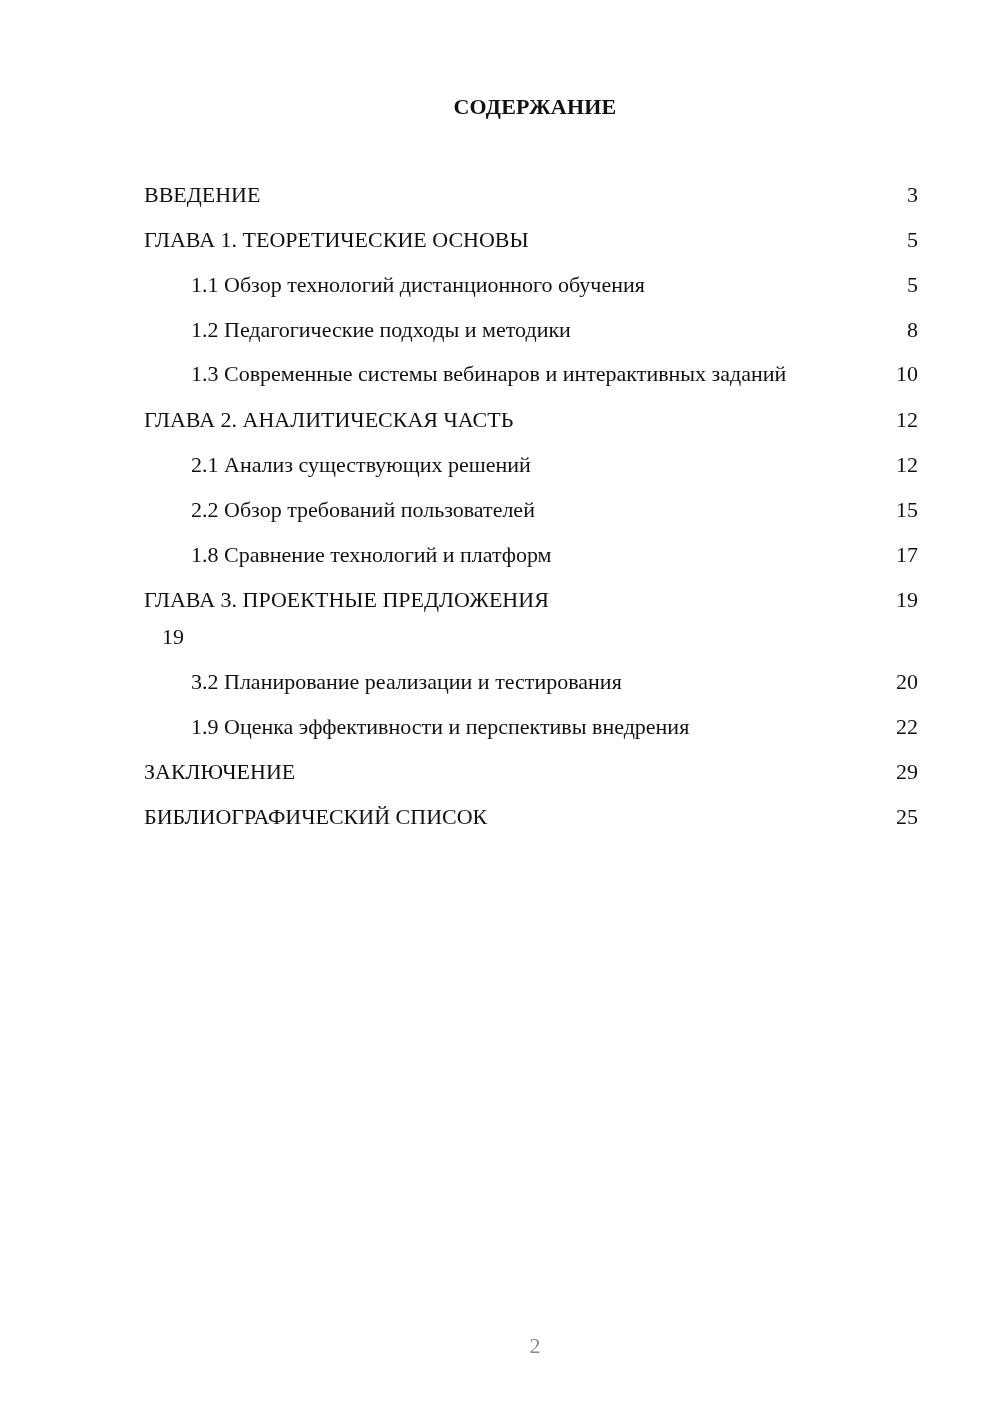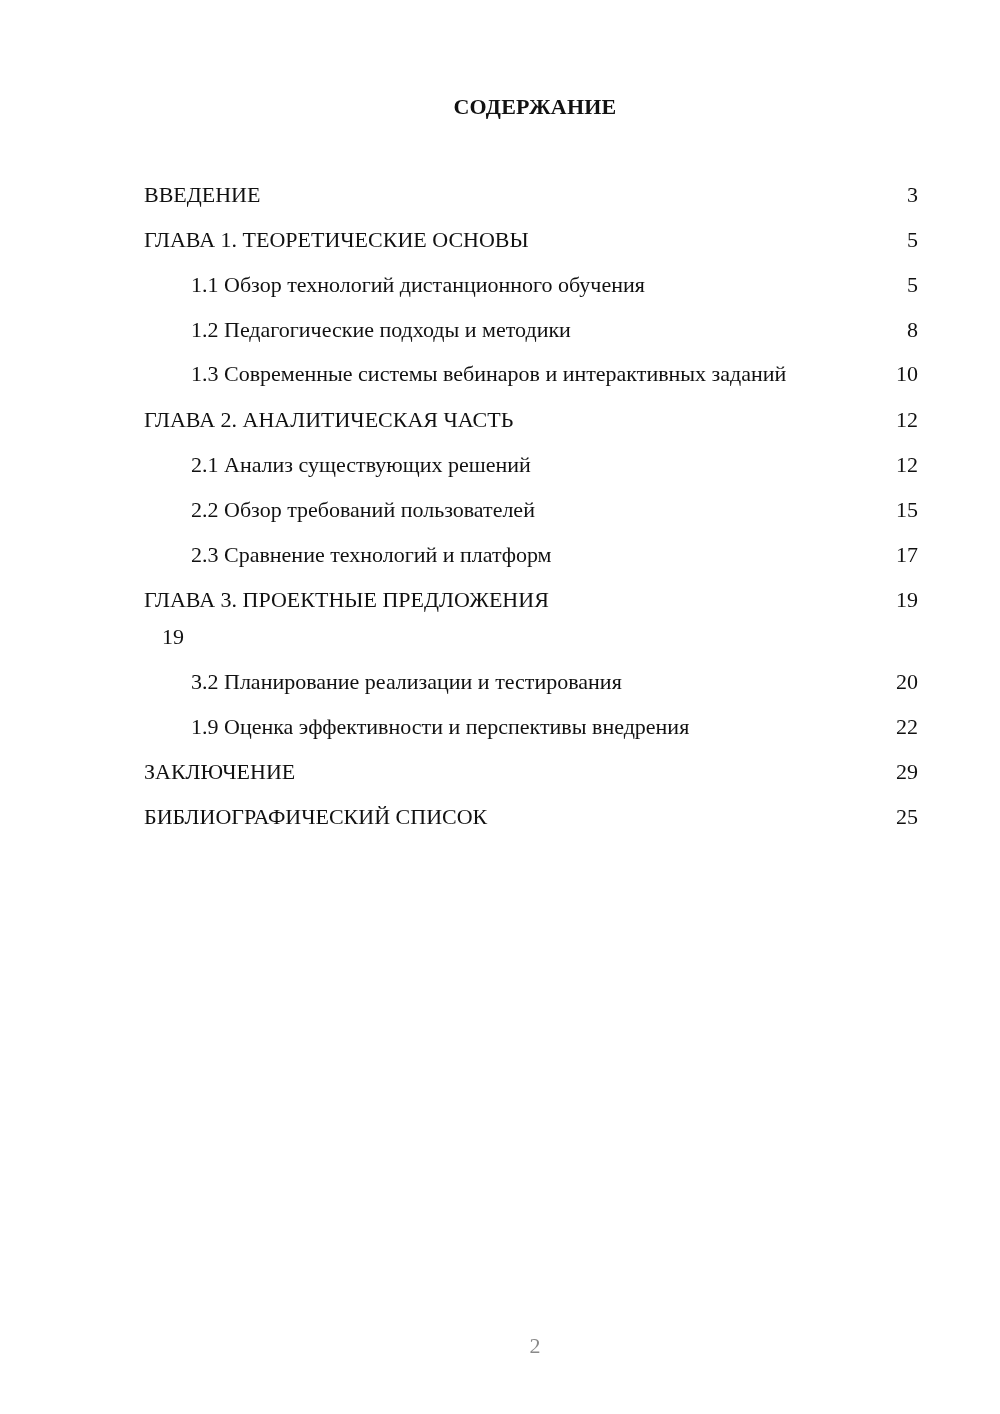--- a/index.html
+++ b/index.html
@@ -105,21 +105,21 @@
     </div>
     <div class="toc-row level-2">
       <span class="toc-label">2.1 Анализ существующих решений</span>
       <span class="toc-page">12</span>
     </div>
     <div class="toc-row level-2">
       <span class="toc-label">2.2 Обзор требований пользователей</span>
       <span class="toc-page">15</span>
     </div>
     <div class="toc-row level-2">
-      <span class="toc-label">2.3 Сравнение технологий и платформ</span>
+      <span class="toc-label">1.8 Сравнение технологий и платформ</span>
       <span class="toc-page">17</span>
     </div>
     <div class="toc-row level-1">
       <span class="toc-label">ГЛАВА 3. ПРОЕКТНЫЕ ПРЕДЛОЖЕНИЯ</span>
       <span class="toc-page">19</span>
     </div>
     <div class="toc-row level-2">
       <span class="toc-page">19</span>
     </div>
     <div class="toc-row level-2">

